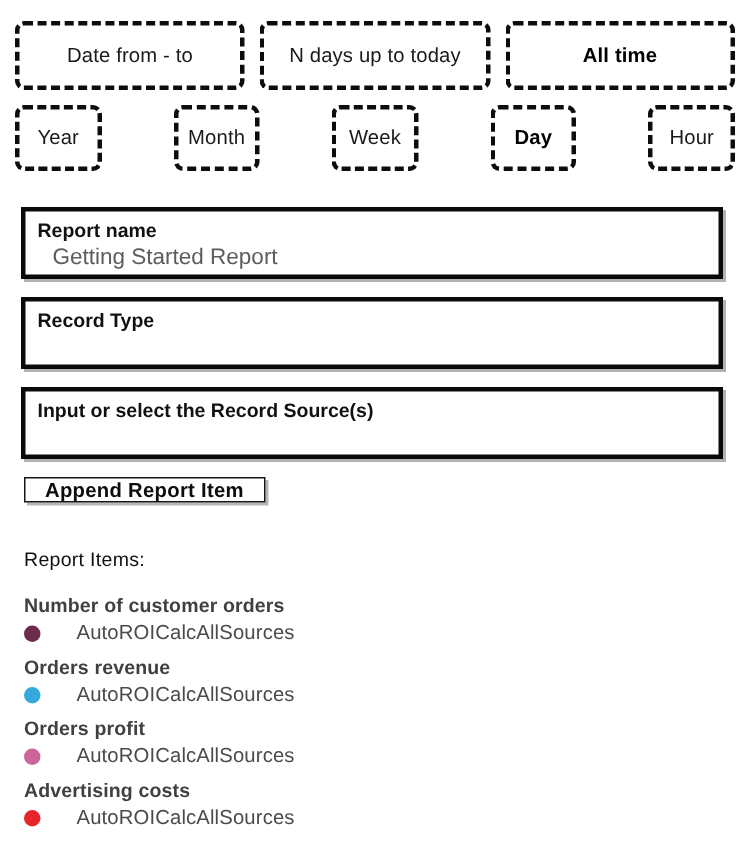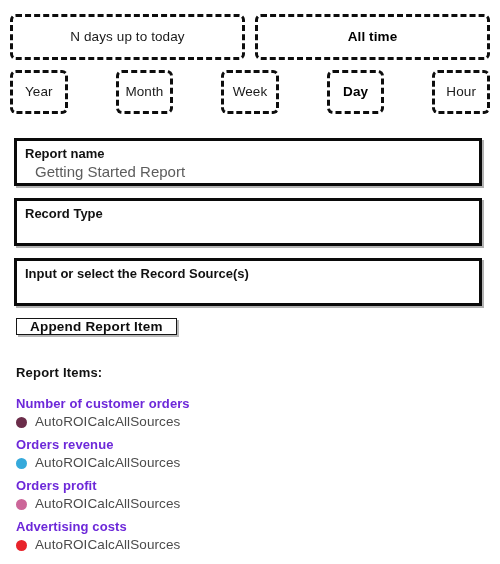--- a/index.html
+++ b/index.html
@@ -111,42 +111,42 @@
     letter-spacing: .2px;
     box-sizing: border-box;
   }
 
   
   #report-items-heading {
     position: absolute;
     left: 16px;
     top: 365px;
     font-size: 13px;
-    font-weight: bold;
+    font-weight: normal;
     color: #111111;
     letter-spacing: .2px;
   }
   #report-items-list {
     position: absolute;
     left: 16px;
     top: 396px;
     width: 420px;
   }
   .report-item { margin-bottom: 7px; }
   .report-item-title {
     font-size: 13px;
     font-weight: bold;
-    color: #6d28d9;
+    color: #404040;
     line-height: 16px;
     letter-spacing: .1px;
   }
   .report-item-source-row {
     display: flex;
     align-items: center;
-    gap: 8px;
+    gap: 24px;
     margin-top: 2px;
     cursor: pointer;
   }
   .source-dot {
     width: 11px;
     height: 11px;
     border-radius: 50%;
     flex: 0 0 auto;
     display: block;
   }
@@ -154,20 +154,21 @@
     font-size: 13.5px;
     color: #4b4b4b;
     line-height: 16px;
     letter-spacing: .1px;
   }
 </style>
 </head>
 <body>
 
 <div class="toggle-row" id="period-row">
+    <div class="toggle-btn">Date from - to</div>
     <div class="toggle-btn">N days up to today</div>
     <div class="toggle-btn is-selected">All time</div>
   </div>
 
 <div class="toggle-row" id="granularity-row">
     <div class="toggle-btn">Year</div>
     <div class="toggle-btn">Month</div>
     <div class="toggle-btn">Week</div>
     <div class="toggle-btn is-selected">Day</div>
     <div class="toggle-btn">Hour</div>

